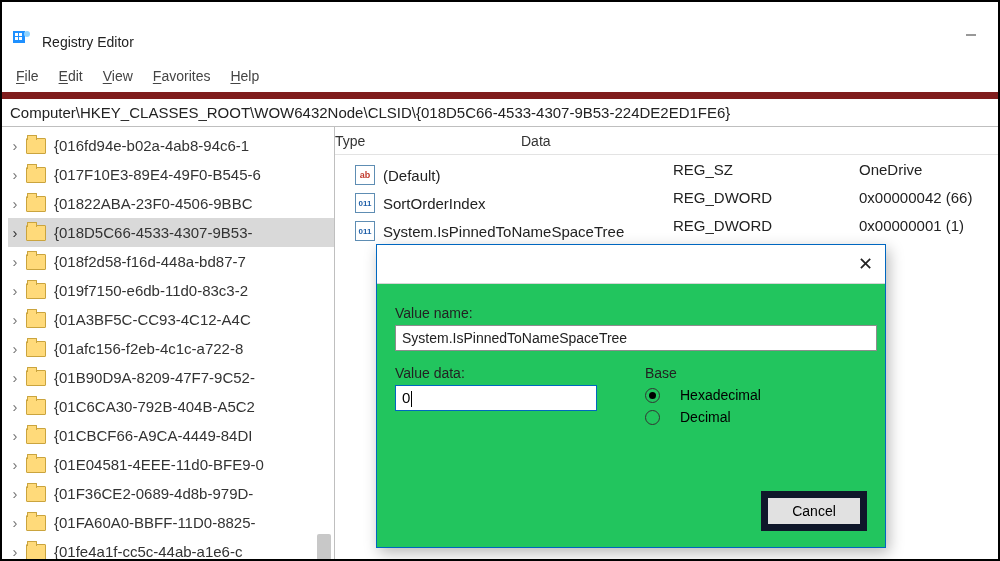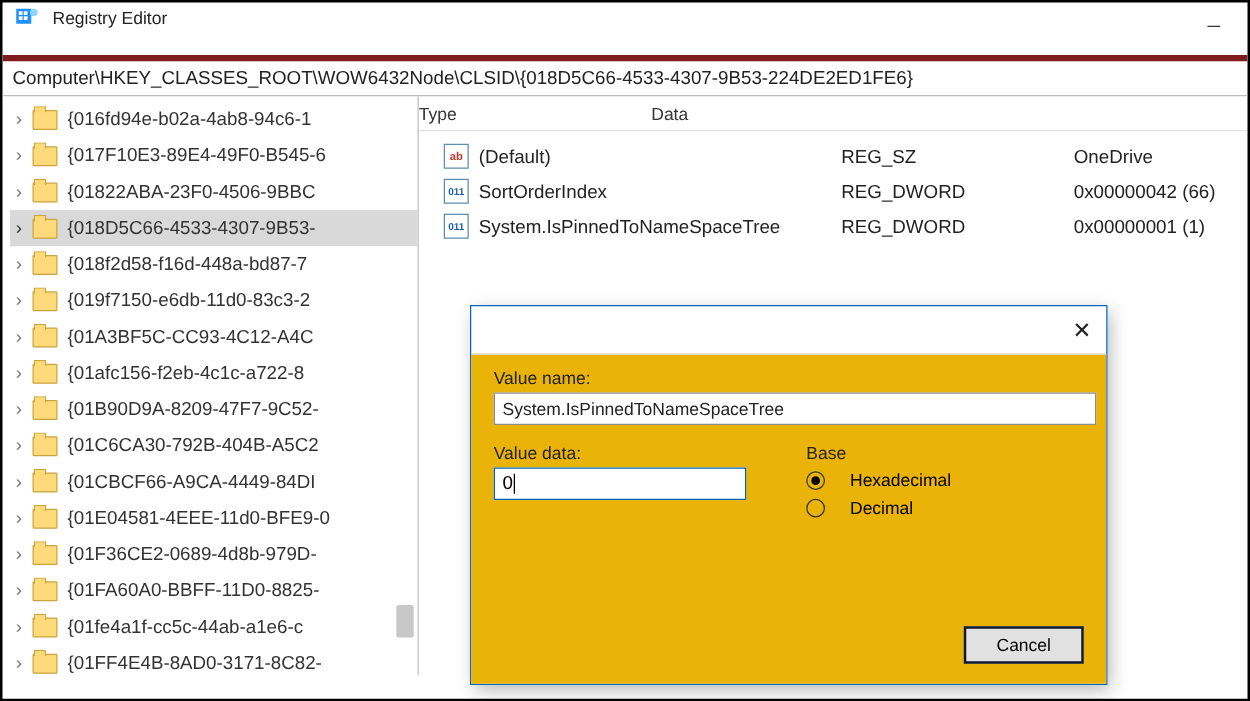--- a/index.html
+++ b/index.html
@@ -1,61 +1,61 @@
 <!DOCTYPE html>
 <html><head>
 <meta charset="utf-8">
 <style>
 html,body{margin:0;padding:0;font-family:"Segoe UI",Tahoma,sans-serif;font-size:13px;color:#000;background:#fff}
 .window{width:1000px;height:561px;border:2px solid #000;box-sizing:border-box;position:relative;overflow:hidden;background:#fff}
-.titlebar{display:flex;align-items:flex-start;height:34px;padding:4px 4px}
+.titlebar{display:flex;align-items:flex-end;height:34px;padding:14px 4px}
 .titlebar .app-icon{width:20px;height:20px;margin:0 10px 0 6px;display:inline-flex}
 .titlebar .title{color:#222;font-size:14px}
 .titlebar .spacer{flex:1}
 .win-btn{width:46px;height:30px;display:flex;align-items:center;justify-content:center;color:#333}
 .menubar{display:flex;gap:20px;padding:4px 10px 8px 14px;color:#444;font-size:14px}
 .menubar span{cursor:default}
 .menubar .ul{text-decoration:underline;text-underline-offset:2px}
-.addrbar{border-top:5px solid #7f1d1d;border-bottom:1px solid #bfbfbf;padding:5px 8px;font-size:15px;color:#222;white-space:nowrap;overflow:hidden}
+.addrbar{border-top:7px solid #7f1d1d;border-bottom:1px solid #bfbfbf;padding:5px 8px;font-size:15px;color:#222;white-space:nowrap;overflow:hidden}
 .body{display:flex;height:calc(100% - 34px - 30px - 30px);position:relative}
 .tree{width:332px;border-right:1px solid #bfbfbf;overflow:hidden;padding-top:4px;position:relative}
 .tree-inner{padding-left:6px}
 .tree-row{display:flex;align-items:center;height:29px;font-size:15px;color:#333;white-space:nowrap}
 .tree-row .chev{width:14px;text-align:center;color:#777;margin-right:2px}
 .tree-row.selected{background:#d9d9d9}
 .tree-row.selected .chev{color:#333}
 .folder-icon{width:18px;height:14px;background:#ffda7a;border:1px solid #caa43e;border-radius:1px;margin:0 8px 0 2px;position:relative}
 .folder-icon:before{content:"";position:absolute;top:-4px;left:0;width:8px;height:4px;background:#ffda7a;border:1px solid #caa43e;border-bottom:none;border-radius:1px 1px 0 0}
 .tree-scroll{position:absolute;right:2px;top:0;bottom:0;width:16px;display:flex;flex-direction:column;align-items:center;justify-content:flex-end}
 .thumb{width:14px;height:26px;background:#c8c8c8;border-radius:2px;margin-bottom:30px}
 .list{flex:1;overflow:hidden}
 .list-head{display:flex;border-bottom:1px solid #e3e3e3;height:27px;align-items:center;font-size:14px;color:#333}
 .col-name{flex:0 0 328px;padding-left:10px}
 .col-type{flex:0 0 186px}
 .col-data{flex:1}
 .list-body{padding-top:6px}
-.list-row{display:flex;align-items:center;height:28px;font-size:15px;color:#222}
+.list-row{display:flex;height:28px;font-size:15px;color:#222}
 .val-icon{width:18px;height:18px;margin:0 8px 0 10px;display:inline-flex;align-items:center;justify-content:center;border:1px solid #5e8db3;background:#fff;font-size:9px;font-weight:bold}
 .val-icon.str{color:#c0392b}
 .val-icon.dw{color:#1f5fa8;font-size:8px}
 .dialog{position:absolute;left:374px;top:242px;width:508px;height:302px;background:#fff;border:1px solid #0067c0;box-shadow:3px 5px 14px rgba(0,0,0,.28)}
 .dlg-title{display:flex;align-items:center;height:38px;padding:0 12px;font-size:15px;color:#222}
 .dlg-title .spacer{flex:1}
-.dlg-body{background:#eab308;border-top:1px solid #d6d6d6;height:calc(100% - 38px);padding:10px 18px 0 18px;box-sizing:border-box;position:relative}
+.dlg-body{background:#22c55e;border-top:1px solid #d6d6d6;height:calc(100% - 38px);padding:21px 18px 0 18px;box-sizing:border-box;position:relative}
 .lbl{font-size:14px;color:#222;margin-bottom:4px}
 .ro-input{border:1px solid #8d8d8d;background:#fff;height:24px;line-height:24px;padding:0 6px;font-size:14px;color:#222;width:468px;margin-bottom:14px}
 .row2{display:flex;gap:48px}
 .value-data-box{border:1px solid #0067c0;background:#fff;height:24px;line-height:24px;padding:0 6px;font-size:15px;width:188px;position:relative}
 .caret{border-right:1px solid #000;display:inline-block;height:16px;vertical-align:middle;margin-left:1px}
 .group{font-size:14px}
 .radio-row{display:flex;align-items:center;gap:20px;margin-top:6px;font-size:14px}
 .radio{width:13px;height:13px;border:1px solid #333;border-radius:50%;display:inline-flex;align-items:center;justify-content:center}
 .radio.checked:after{content:"";width:7px;height:7px;background:#000;border-radius:50%}
 .dlg-buttons{position:absolute;right:18px;bottom:16px;display:flex;gap:14px}
-.btn{width:92px;height:26px;border:2px solid #0f172a;background:#e1e1e1;font-size:14px;display:flex;align-items:center;justify-content:center}
+.btn{width:92px;height:26px;border:7px solid #0f172a;background:#e1e1e1;font-size:14px;display:flex;align-items:center;justify-content:center}
 .btn.primary{border:2px solid #0067c0;width:112px}
 .close-x{font-size:18px;font-weight:300;color:#222}
 </style>
 </head>
 <body>
 
 <div class="window">
 
   <div class="titlebar">
     <span class="app-icon">
@@ -70,20 +70,27 @@
     </span>
     <span class="title">Registry Editor</span>
     <span class="spacer"></span>
     <div class="win-btn">
         <svg width="12" height="12">
           <line x1="1" y1="6" x2="11" y2="6" stroke="#333" stroke-width="1"></line>
         </svg>
       </div>
   </div>
 
+  <div class="menubar">
+    <span><span class="ul">F</span><span>ile</span></span>
+    <span><span class="ul">E</span><span>dit</span></span>
+    <span><span class="ul">V</span><span>iew</span></span>
+    <span><span class="ul">F</span><span>avorites</span></span>
+    <span><span class="ul">H</span><span>elp</span></span>
+  </div>
 
   <div class="addrbar">Computer\HKEY_CLASSES_ROOT\WOW6432Node\CLSID\{018D5C66-4533-4307-9B53-224DE2ED1FE6}</div>
 
   <div class="body">
     <div class="tree">
       <div class="tree-inner" id="tree-inner">
           <div class="tree-row">
             <span class="chev">›</span>
             <span class="folder-icon"></span>
             <span>{016fd94e-b02a-4ab8-94c6-1</span>

